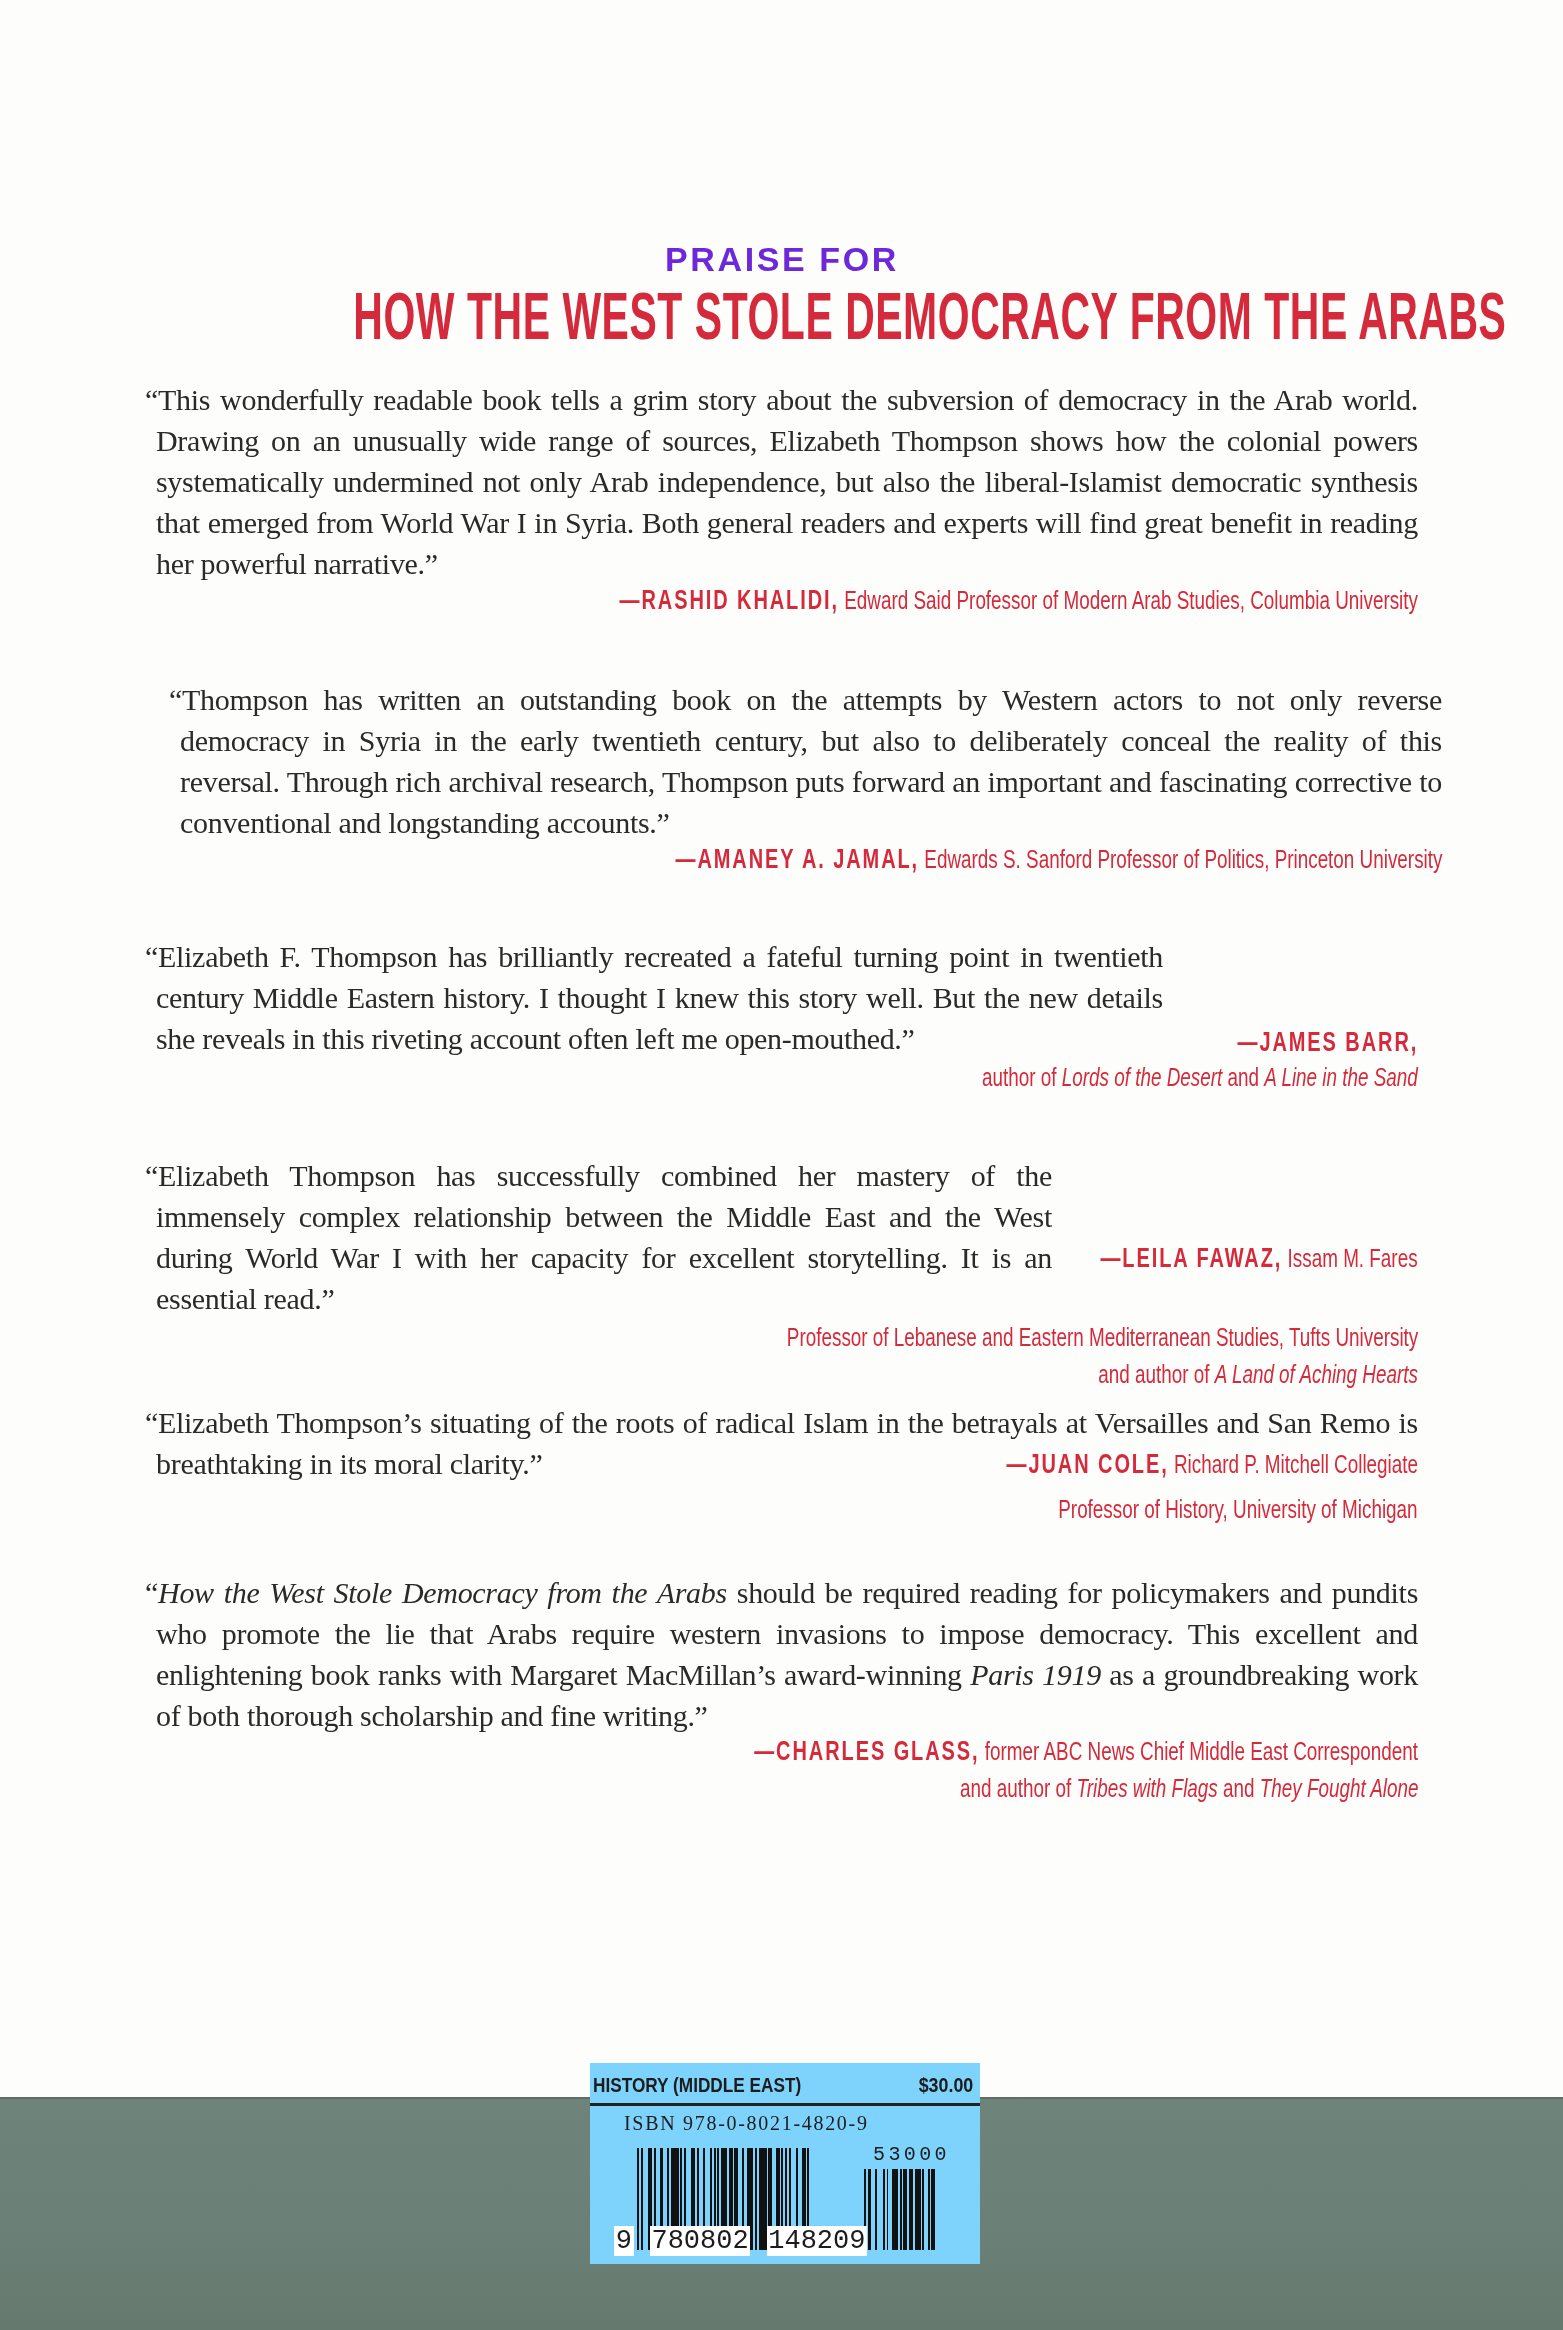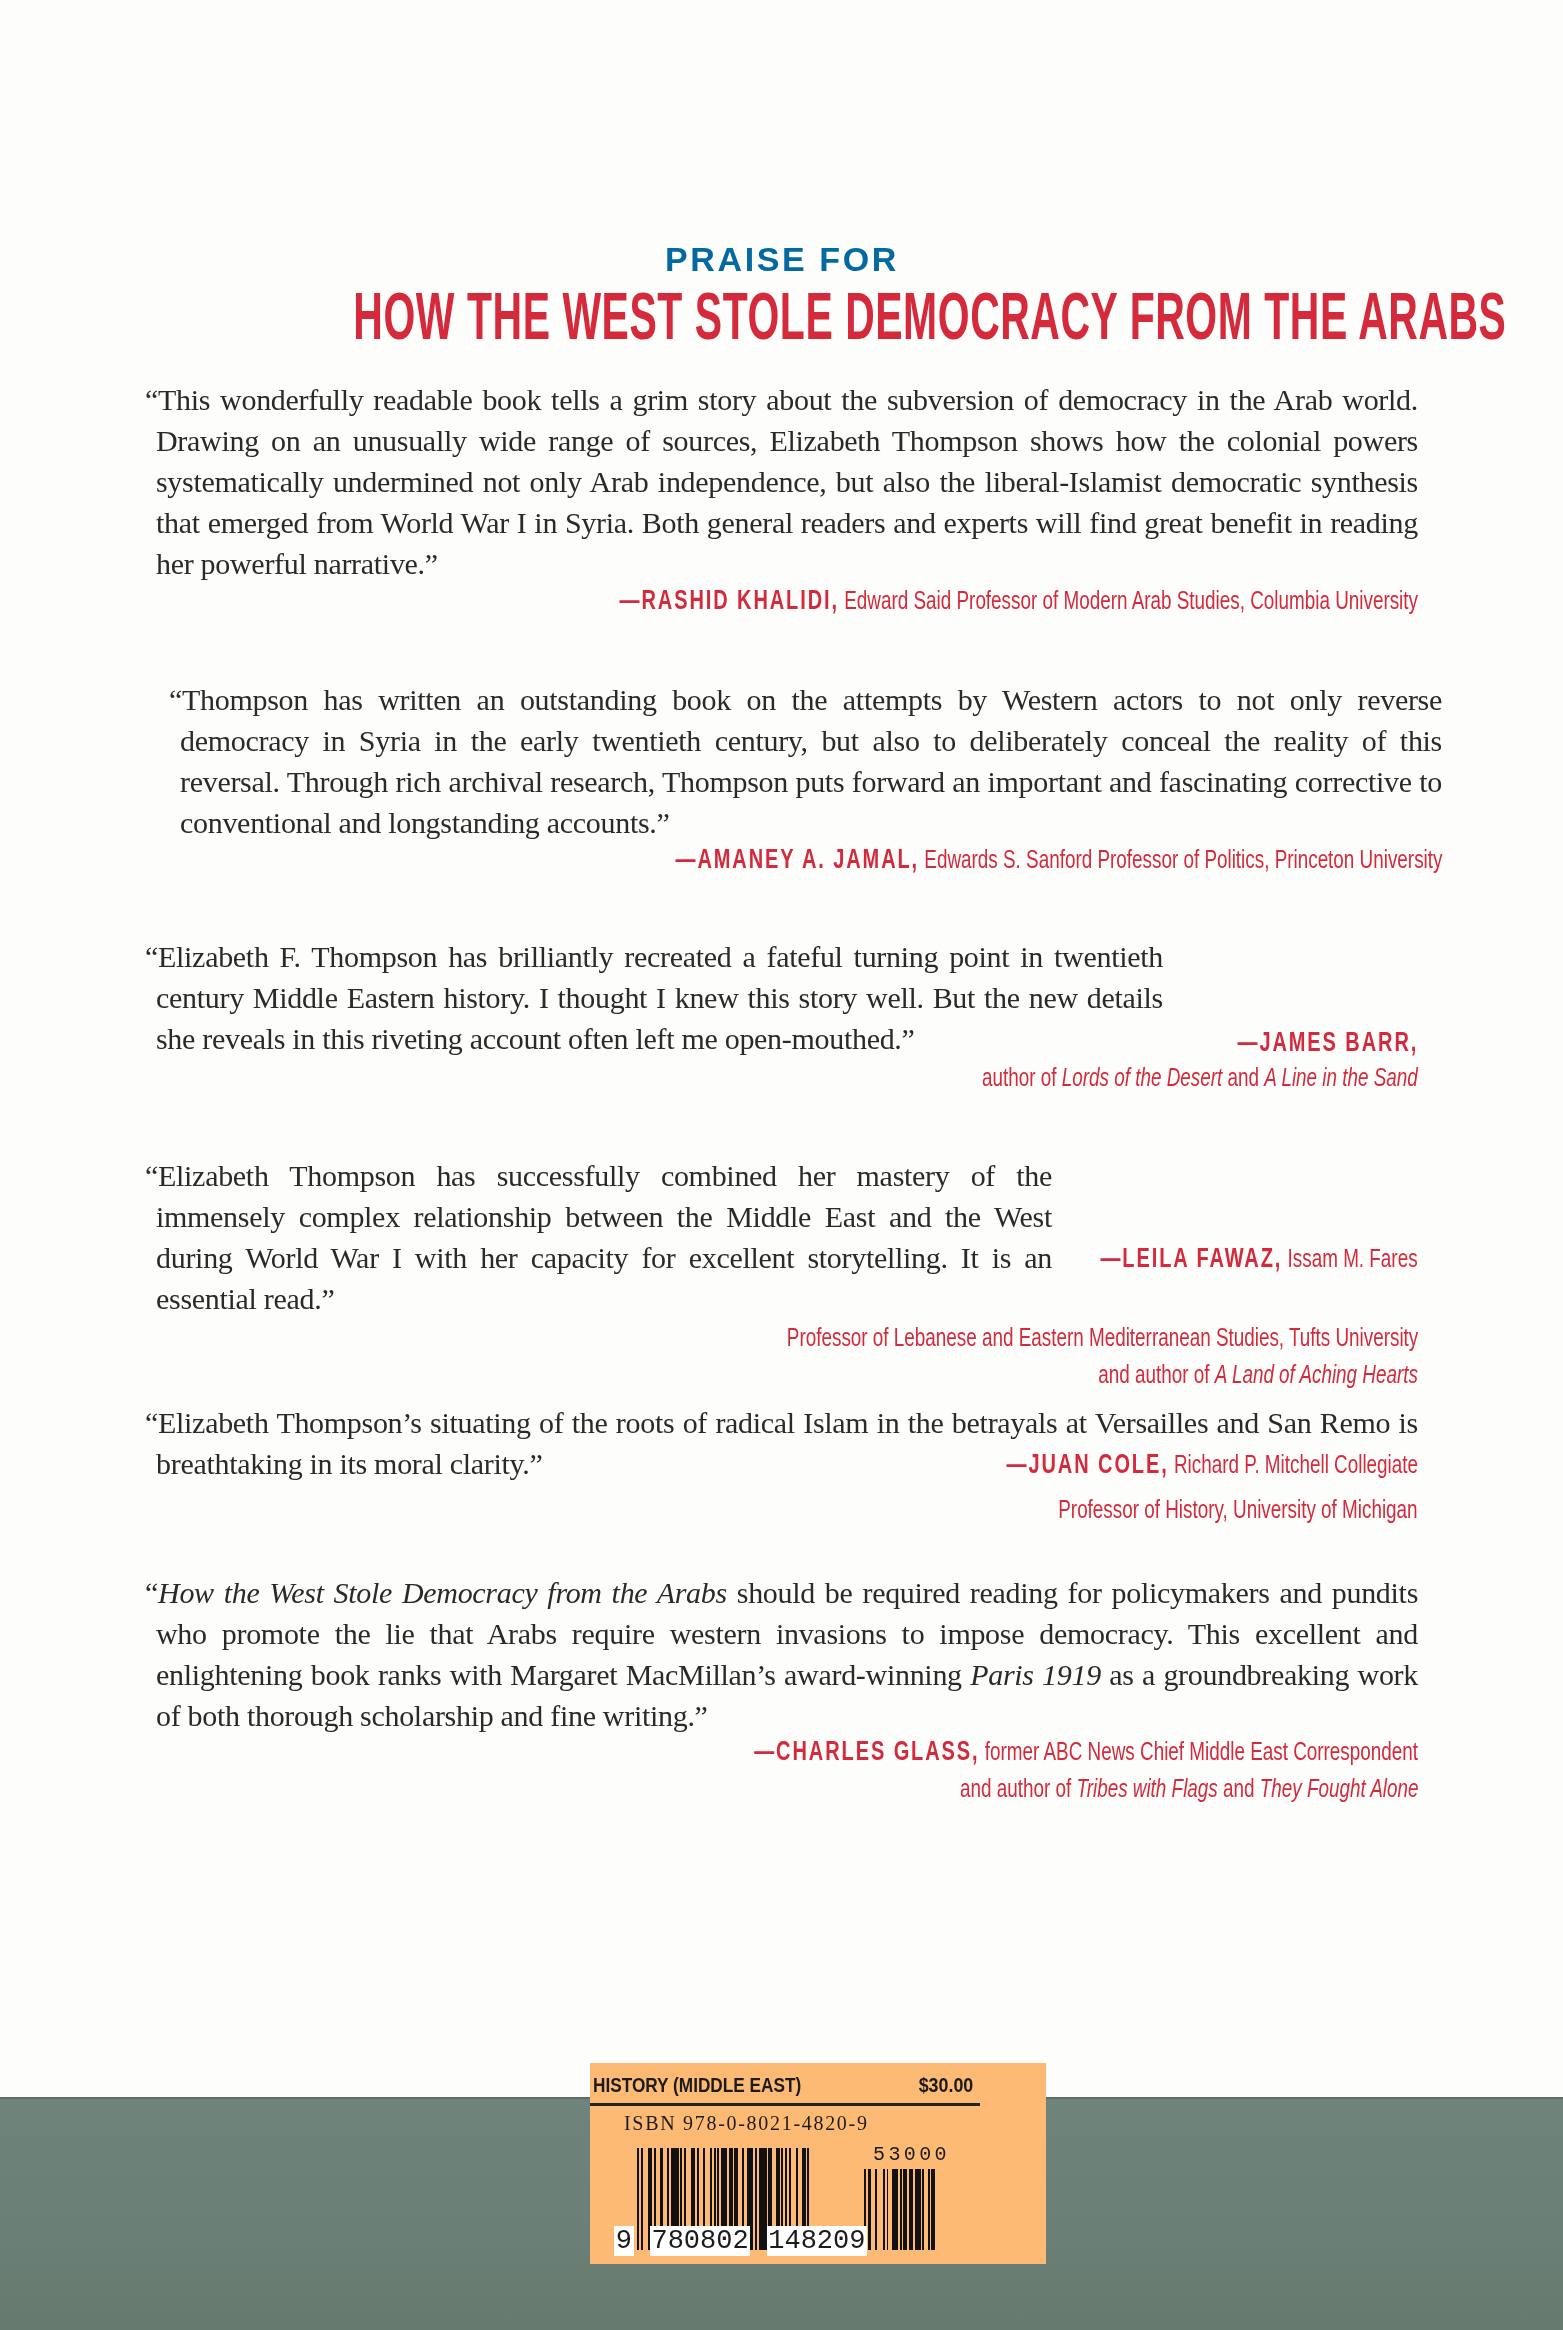--- a/index.html
+++ b/index.html
@@ -7,21 +7,21 @@
     width: 1564px; height: 2330px; position: relative; overflow: hidden;
     background: #fdfdfb;
     font-family: "Liberation Serif", "DejaVu Serif", serif;
     color: #2a2a2a;
   }
   .praise-for {
     position: absolute; top: 240px; left: 0; width: 100%;
     text-align: center;
     font-family: "Liberation Sans", "DejaVu Sans", sans-serif;
     font-weight: bold; font-size: 34px; letter-spacing: 2.6px;
-    color: #0369a1;
+    color: #6d28d9;
   }
   .book-title {
     position: absolute; top: 282px; left: 0; width: 100%;
     text-align: center;
   }
   .book-title span {
     display: inline-block;
     font-family: "Liberation Sans", "DejaVu Sans", sans-serif;
     font-weight: bold; font-size: 66px; line-height: 68px;
     color: #d42a3c;
@@ -48,22 +48,22 @@
     display: inline-block; transform: scaleX(0.74); transform-origin: right center;
   }
   .attr .name { font-weight: bold; letter-spacing: 2.6px; font-size: 27px; }
   .attr i { font-style: italic; }
   .band {
     position: absolute; left: 0; top: 2097px; width: 1564px; height: 233px;
     background: linear-gradient(180deg, #6e847a 0%, #6a7f75 60%, #66796f 100%);
     border-top: 2.6px solid #5f6f68;
   }
   .barcode-box {
-    position: absolute; left: 590px; top: 2063px; width: 456px; height: 201px;
-    background: #fdba74;
+    position: absolute; left: 590px; top: 2063px; width: 390px; height: 201px;
+    background: #7dd3fc;
   }
   .bc-top {
     position: absolute; left: 0; top: 10.2px; width: 390px; height: 29px;
     font-family: "Liberation Sans", "DejaVu Sans", sans-serif; font-weight: bold;
     font-size: 21px; color: #1c1c1c;
   }
   .bc-top .cat { position: absolute; left: 2.6px; transform: scaleX(0.82); transform-origin: left; white-space: nowrap; }
   .bc-top .price { position: absolute; right: 6.8px; transform: scaleX(0.85); transform-origin: right; }
   .bc-rule { position: absolute; left: 0; top: 40px; width: 390px; height: 2.6px; background: #222; }
   .isbn {

